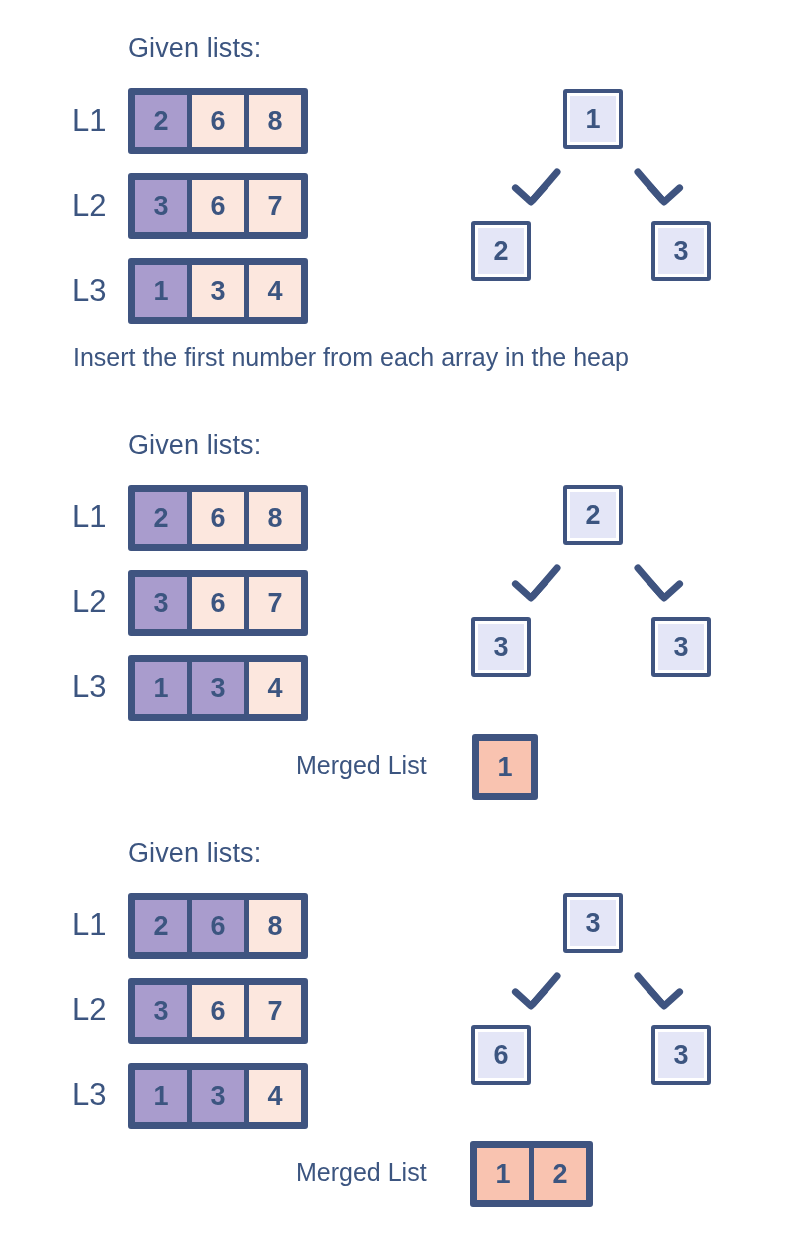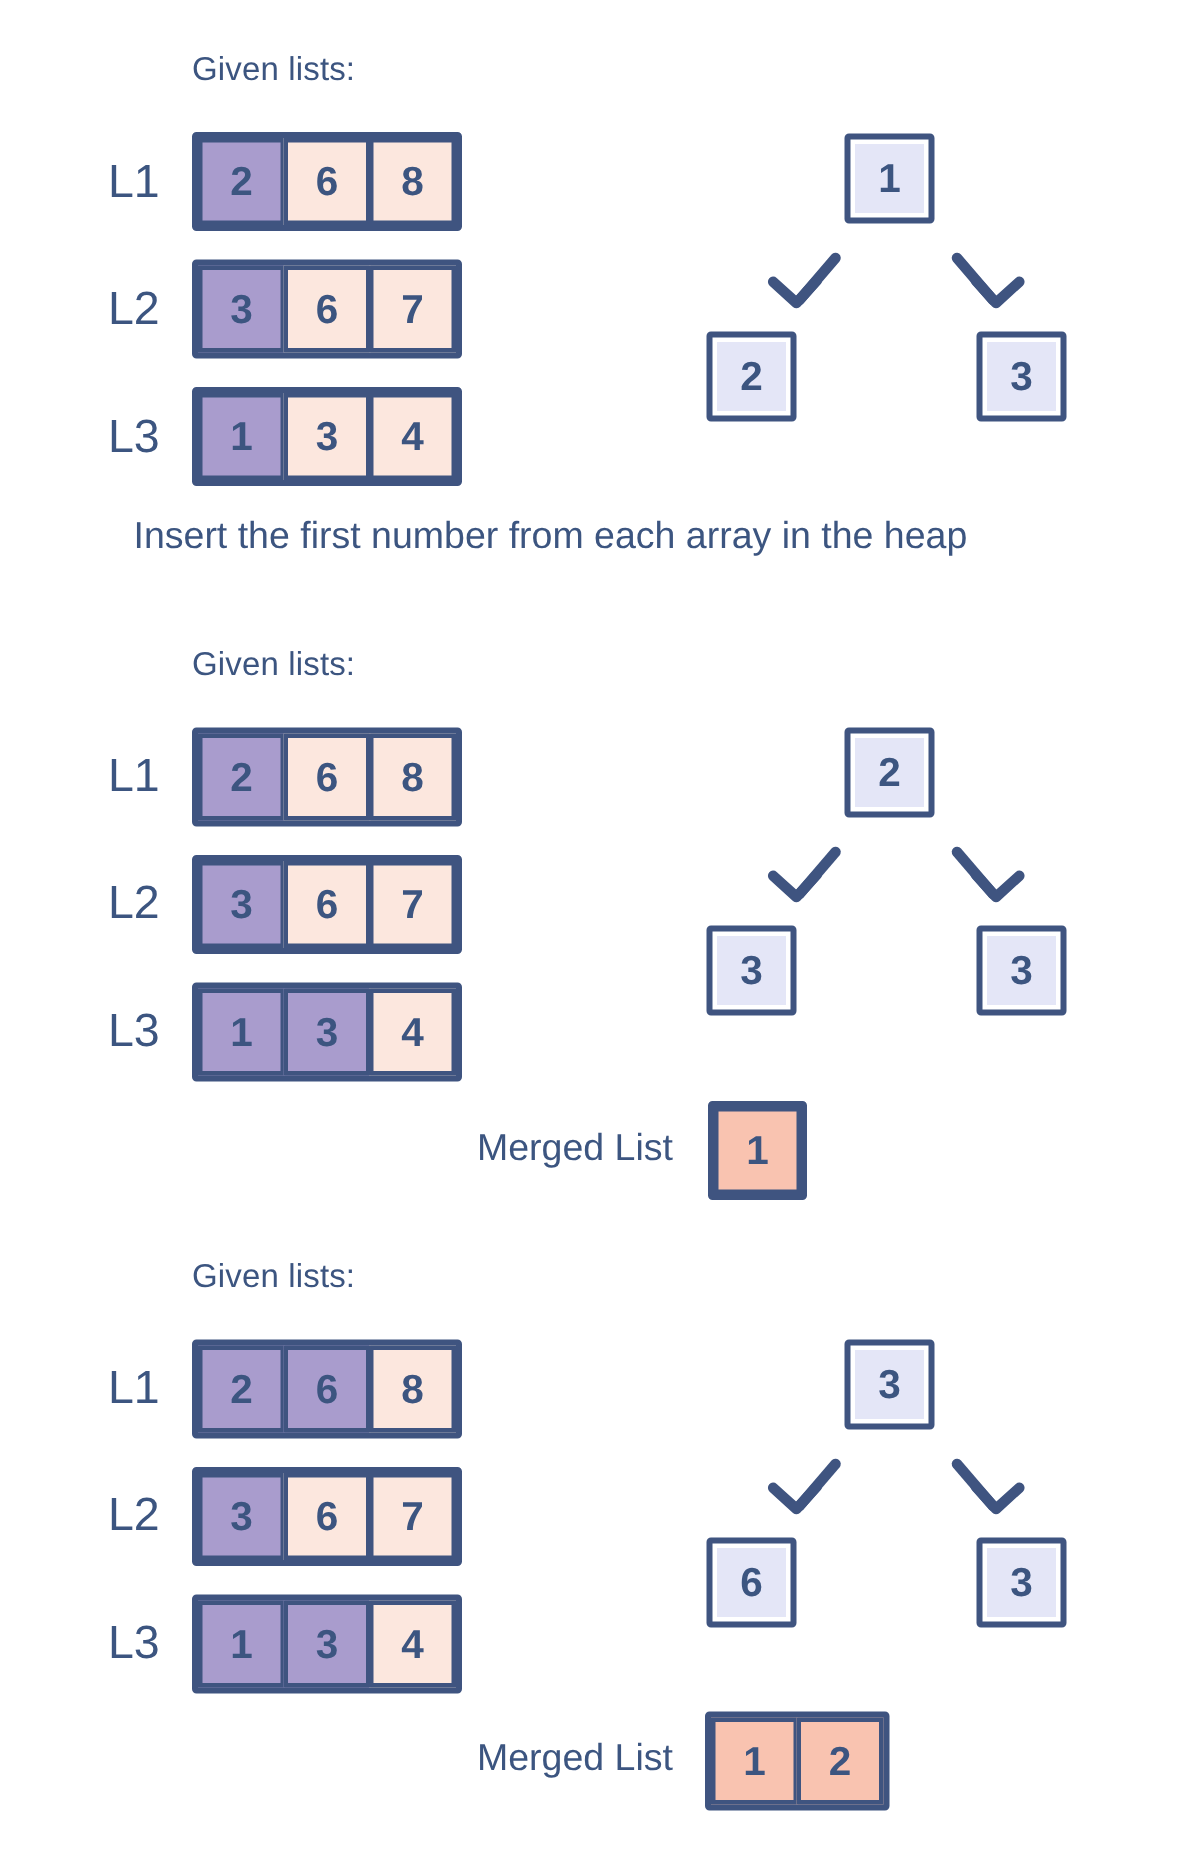--- a/index.html
+++ b/index.html
@@ -15,21 +15,21 @@
     color: #3c5580;
     overflow: hidden;
   }
 
   
   .section { position: absolute; left: 0; top: 0; width: 800px; }
 
   
   .given-lists {
     position: absolute;
-    font-size: 22px;
+    font-size: 27px;
     font-weight: 400;
     color: #3c5580;
     letter-spacing: 0.1px;
     white-space: nowrap;
     text-align: center;
   }
 
   
   .row-label {
     position: absolute;
@@ -104,21 +104,20 @@
   }
 
   
   .merged-label {
     position: absolute;
     font-size: 25px;
     font-weight: 400;
     color: #3c5580;
     white-space: nowrap;
     text-align: right;
-    margin-left: 22px;
   }
 </style>
 </head>
 <body>
 
 <div class="section" style="top:0px;">
 
   <div class="given-lists" style="left:128px; top:33px;">Given lists:</div>
 
   <div class="row-label" style="left:72px; top:103px;">L1</div>
@@ -157,21 +156,21 @@
       <path d="M33 13 L32 34 L12 33" stroke="#3f5480" stroke-width="7" stroke-linecap="round" stroke-linejoin="round" fill="none" transform="rotate(45 32 34)"></path>
     </svg>
   </div>
   <div class="node" style="left:471px; top:221px;">
     <div class="node-inner">2</div>
   </div>
   <div class="node" style="left:651px; top:221px;">
     <div class="node-inner">3</div>
   </div>
 
-  <div class="caption" style="left:73px; top:343px;margin-left:16px;">Insert the first number from each array in the heap</div>
+  <div class="caption" style="left:73px; top:343px;">Insert the first number from each array in the heap</div>
 </div>
 
 <div class="section" style="top:0px;">
 
   <div class="given-lists" style="left:128px; top:430px;">Given lists:</div>
 
   <div class="row-label" style="left:72px; top:499px;">L1</div>
   <div class="array" style="left:128px; top:485px;">
     <div class="cell purple">2</div>
     <div class="cell pink">6</div>

